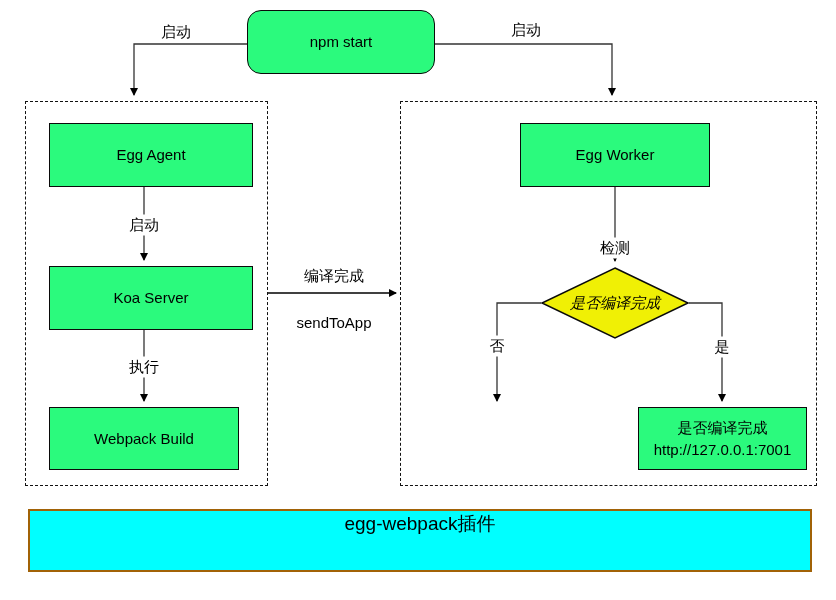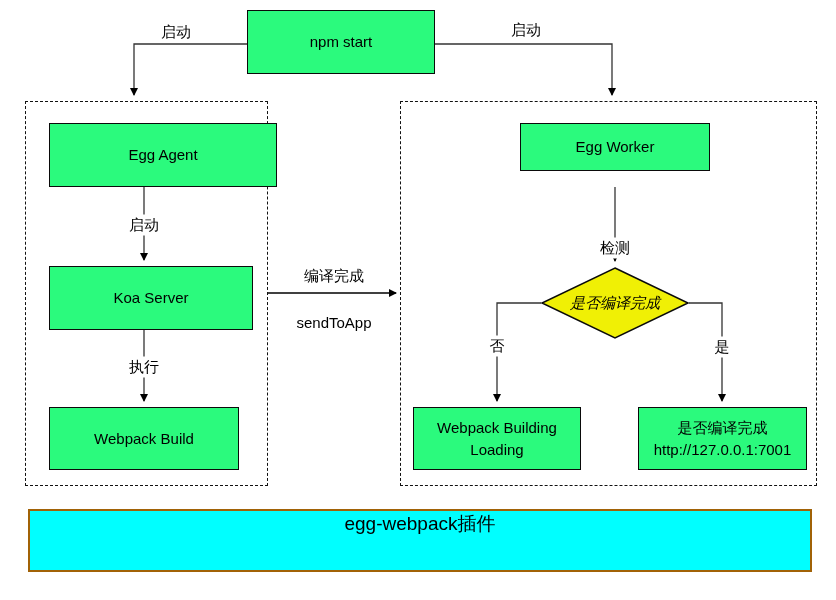--- a/index.html
+++ b/index.html
@@ -96,46 +96,40 @@
     <polyline points="541,303 497,303 497,401" fill="none" stroke="#333" stroke-width="1.3" marker-end="url(#arrow)"></polyline>
 
     <polyline points="689,303 722,303 722,401" fill="none" stroke="#333" stroke-width="1.3" marker-end="url(#arrow)"></polyline>
 
     <polygon points="615,268 688,303 615,338 542,303" style="fill: var(--decision-yellow, #f0f005); stroke: #0a0a0a; stroke-width: 1.5;"></polygon>
   </svg>
 
   <div class="container-box" style="left:25px; top:101px; width:243px; height:385px;"></div>
   <div class="container-box" style="left:400px; top:101px; width:417px; height:385px;"></div>
 
-  <div class="node" style="left:247px; top:10px; width:188px; height:64px;">
+  <div class="node" style="left:247px; top:10px; width:188px; height:64px;border-radius:14px;">
     <span>npm start</span>
   </div>
 
-  <div class="node" style="left:49px; top:123px; width:228px; height:64px;justify-content:center;">
+  <div class="node" style="left:49px; top:123px; width:204px; height:64px;justify-content:center;">
     <span>Egg Agent</span>
   </div>
 
   <div class="node" style="left:49px; top:266px; width:204px; height:64px;">
     <span>Koa Server</span>
   </div>
 
   <div class="node" style="left:49px; top:407px; width:190px; height:63px;">
     <span>Webpack Build</span>
   </div>
 
-  <div class="node" style="left:520px; top:123px; width:190px; height:48px;">
+  <div class="node" style="left:520px; top:123px; width:190px; height:64px;">
     <span>Egg Worker</span>
   </div>
 
-  <div class="node" style="left:413px; top:407px; width:168px; height:63px;">
-    <span>
-      <span>Webpack Building</span><br>
-      <span>Loading</span>
-    </span>
-  </div>
 
   <div class="node" style="left:638px; top:407px; width:169px; height:63px;">
     <span>
       <span>是否编译完成</span><br>
       <span>http://127.0.0.1:7001</span>
     </span>
   </div>
 
   <div class="diamond-label" style="left:615px; top:303px;font-style:italic;">是否编译完成</div>
 

